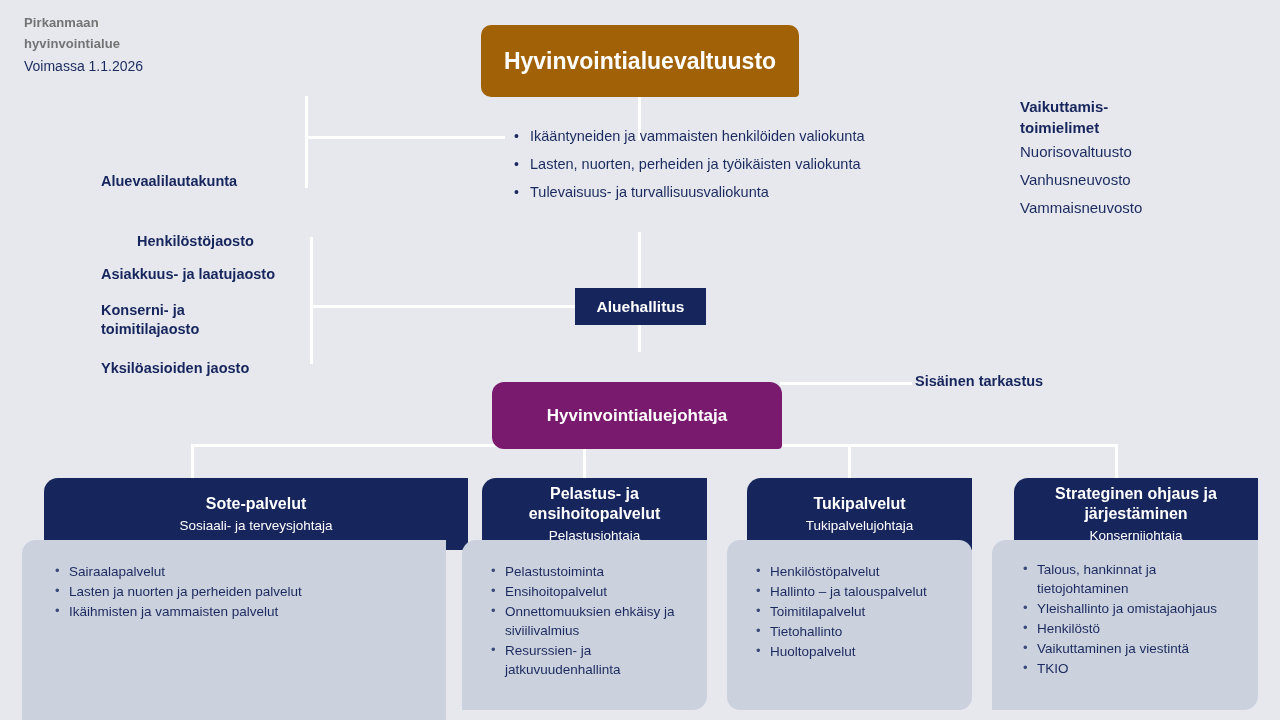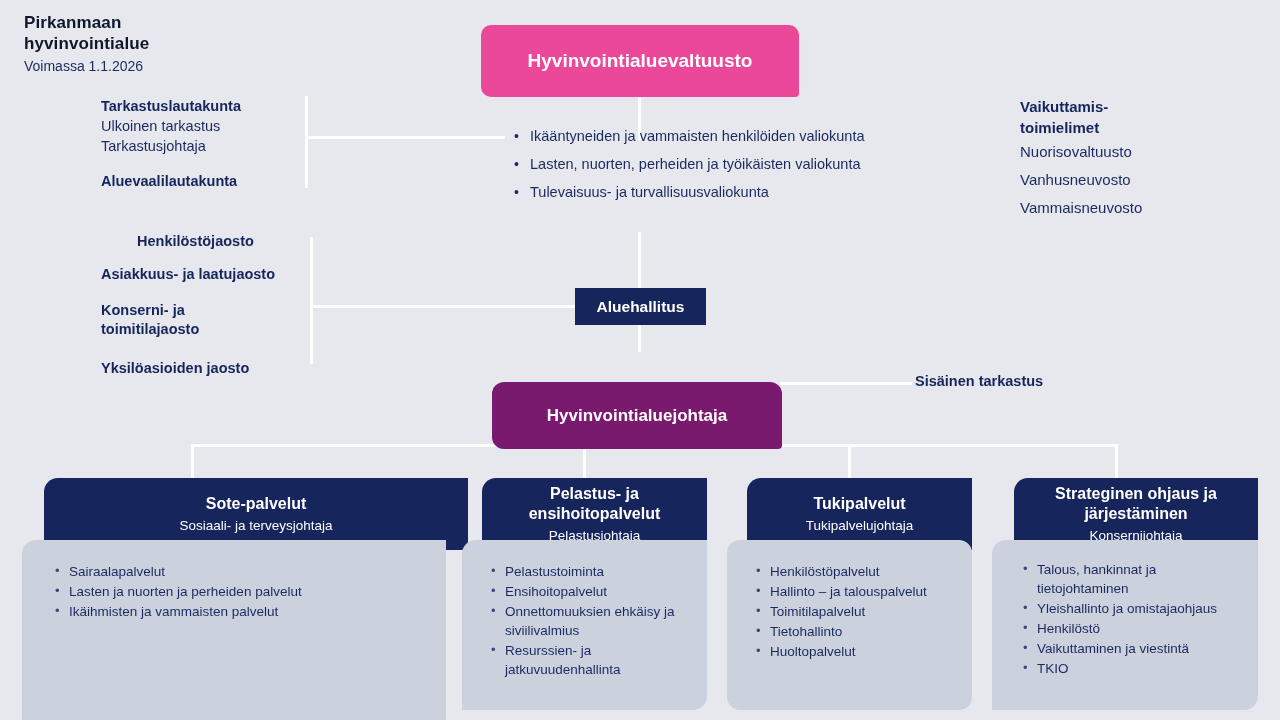--- a/index.html
+++ b/index.html
@@ -12,38 +12,38 @@
     position: relative;
     overflow: hidden;
   }
   #stage { position: absolute; left: 0; top: 0; width: 1280px; height: 720px; }
 
   .abs { position: absolute; }
 
   
   #brand { left: 24px; top: 12px; width: 300px; }
   #brand .brand-line {
-    font-size: 17px; font-weight: bold; line-height: 21px;
-    color: #0f172a; letter-spacing: .1px;
+    font-size: 13px; font-weight: bold; line-height: 21px;
+    color: #737373; letter-spacing: .1px;
   }
   #brand .brand-sub {
     font-size: 14px; font-weight: normal; color: #1b2a5e;
     margin-top: 4px; line-height: 17px;
   }
 
   
   .ln { background: #ffffff; position: absolute; }
 
   
   #valtuusto {
     left: 481px; top: 25px; width: 318px; height: 72px;
-    background: #ec4899;
+    background: #a16207;
     border-radius: 12px 12px 12px 12px;
     display: flex; align-items: center; justify-content: center;
-    color: #ffffff; font-size: 19px; font-weight: bold;
+    color: #ffffff; font-size: 23px; font-weight: bold;
   }
   
   #valtuusto { border-radius: 10px 10px 4px 10px; }
 
   
   #valiokunnat { left: 512px; top: 126px; width: 360px; }
   #valiokunnat li {
     list-style: none; position: relative;
     font-size: 14.5px; line-height: 21px; color: #1b2a5e;
     padding-left: 18px; margin-bottom: 7px;
@@ -152,25 +152,20 @@
   <div id="valtuusto" class="abs">
     <span>Hyvinvointialuevaltuusto</span>
   </div>
 
   <ul id="valiokunnat" class="abs">
     <li>Ikääntyneiden ja vammaisten henkilöiden valiokunta</li>
     <li>Lasten, nuorten, perheiden ja työikäisten valiokunta</li>
     <li>Tulevaisuus- ja turvallisuusvaliokunta</li>
   </ul>
 
-  <div class="left-block" style="left:101px; top:97px; width:200px;">
-    <div class="lb-title">Tarkastuslautakunta</div>
-    <div class="lb-sub">Ulkoinen tarkastus</div>
-    <div class="lb-sub">Tarkastusjohtaja</div>
-  </div>
   <div class="left-block" style="left:101px; top:172px; width:220px;">
     <div class="lb-title">Aluevaalilautakunta</div>
   </div>
 
   <div class="left-block" style="left:101px; top:232px; width:215px;margin-left:36px;">
     <div class="lb-title">Henkilöstöjaosto</div>
   </div>
   <div class="left-block" style="left:101px; top:265px; width:215px;">
     <div class="lb-title">Asiakkuus- ja laatujaosto</div>
   </div>

